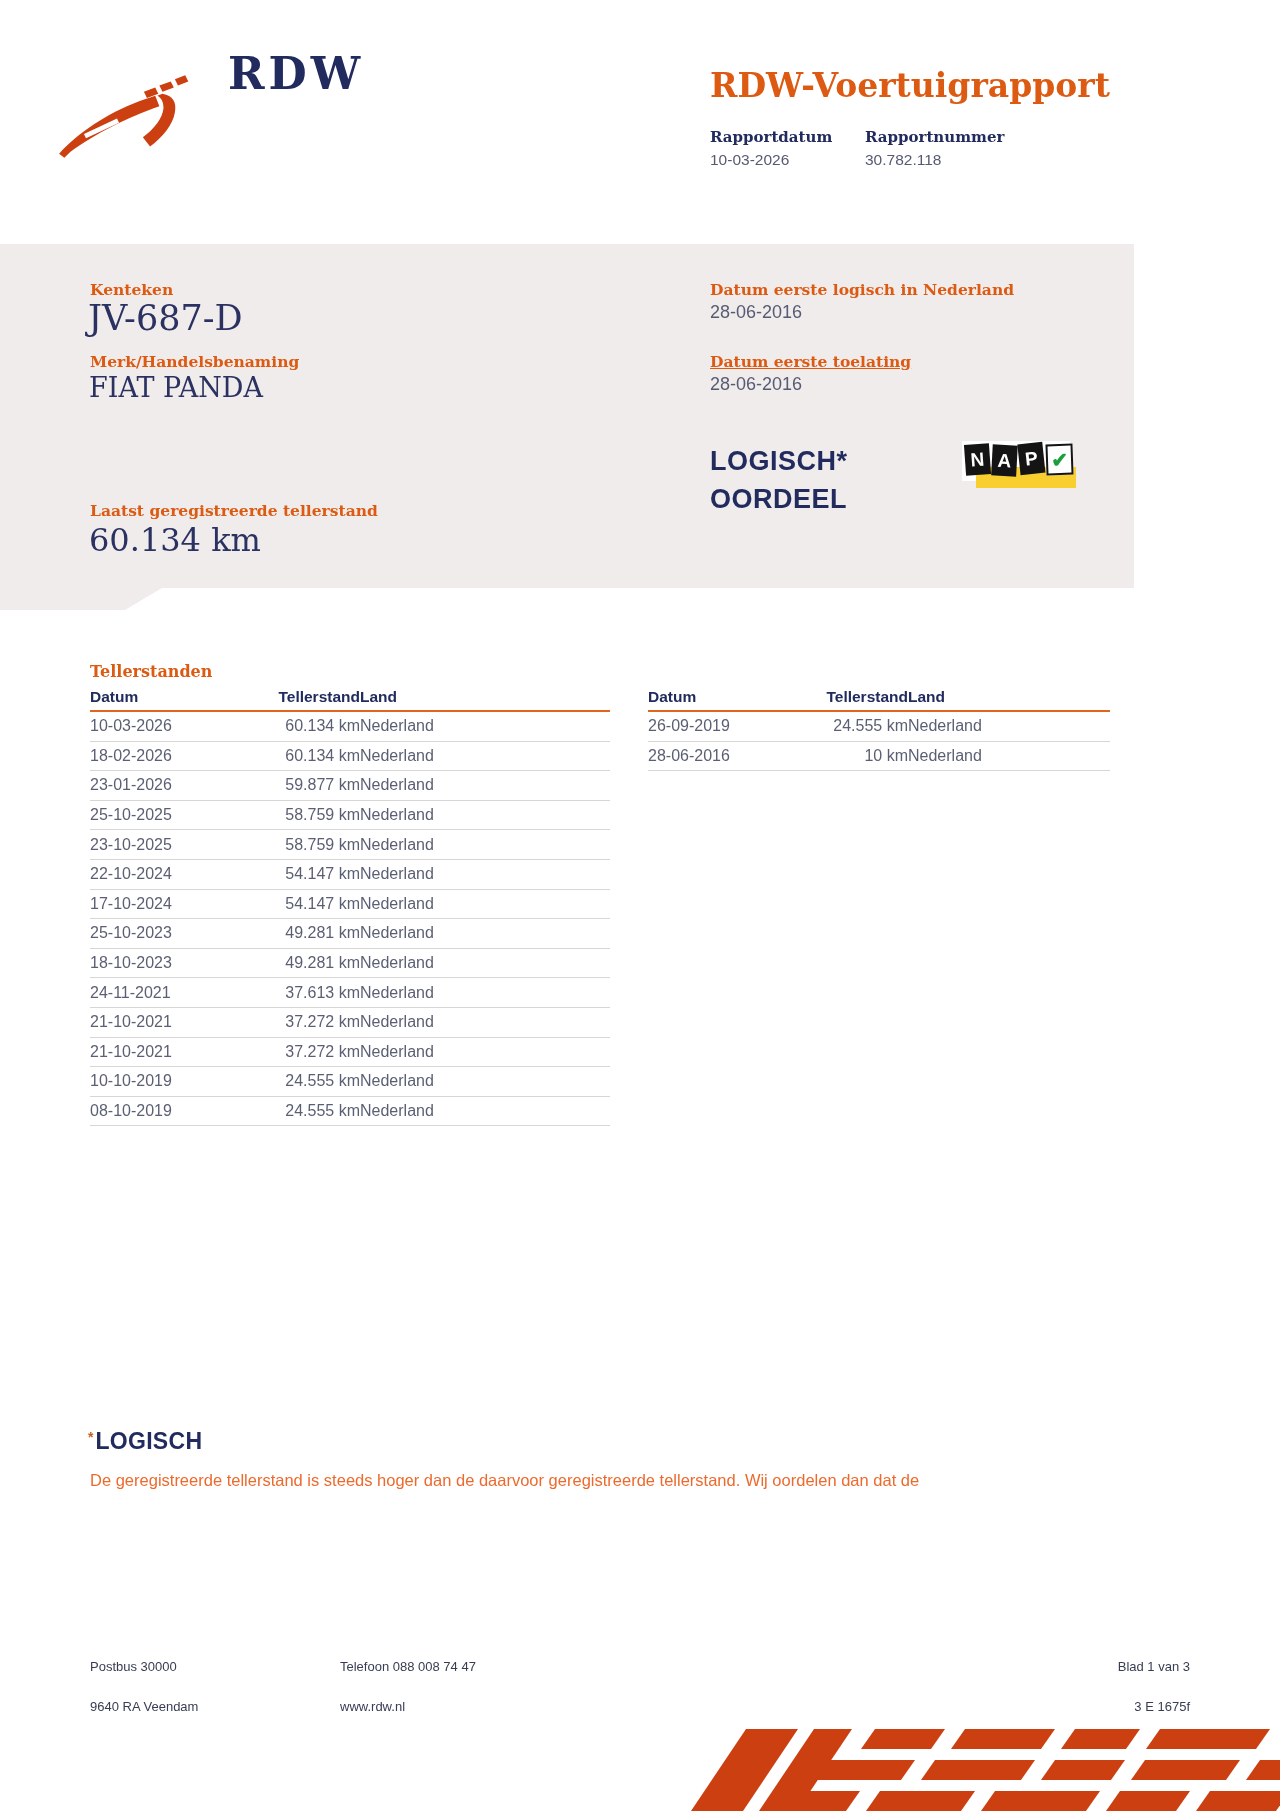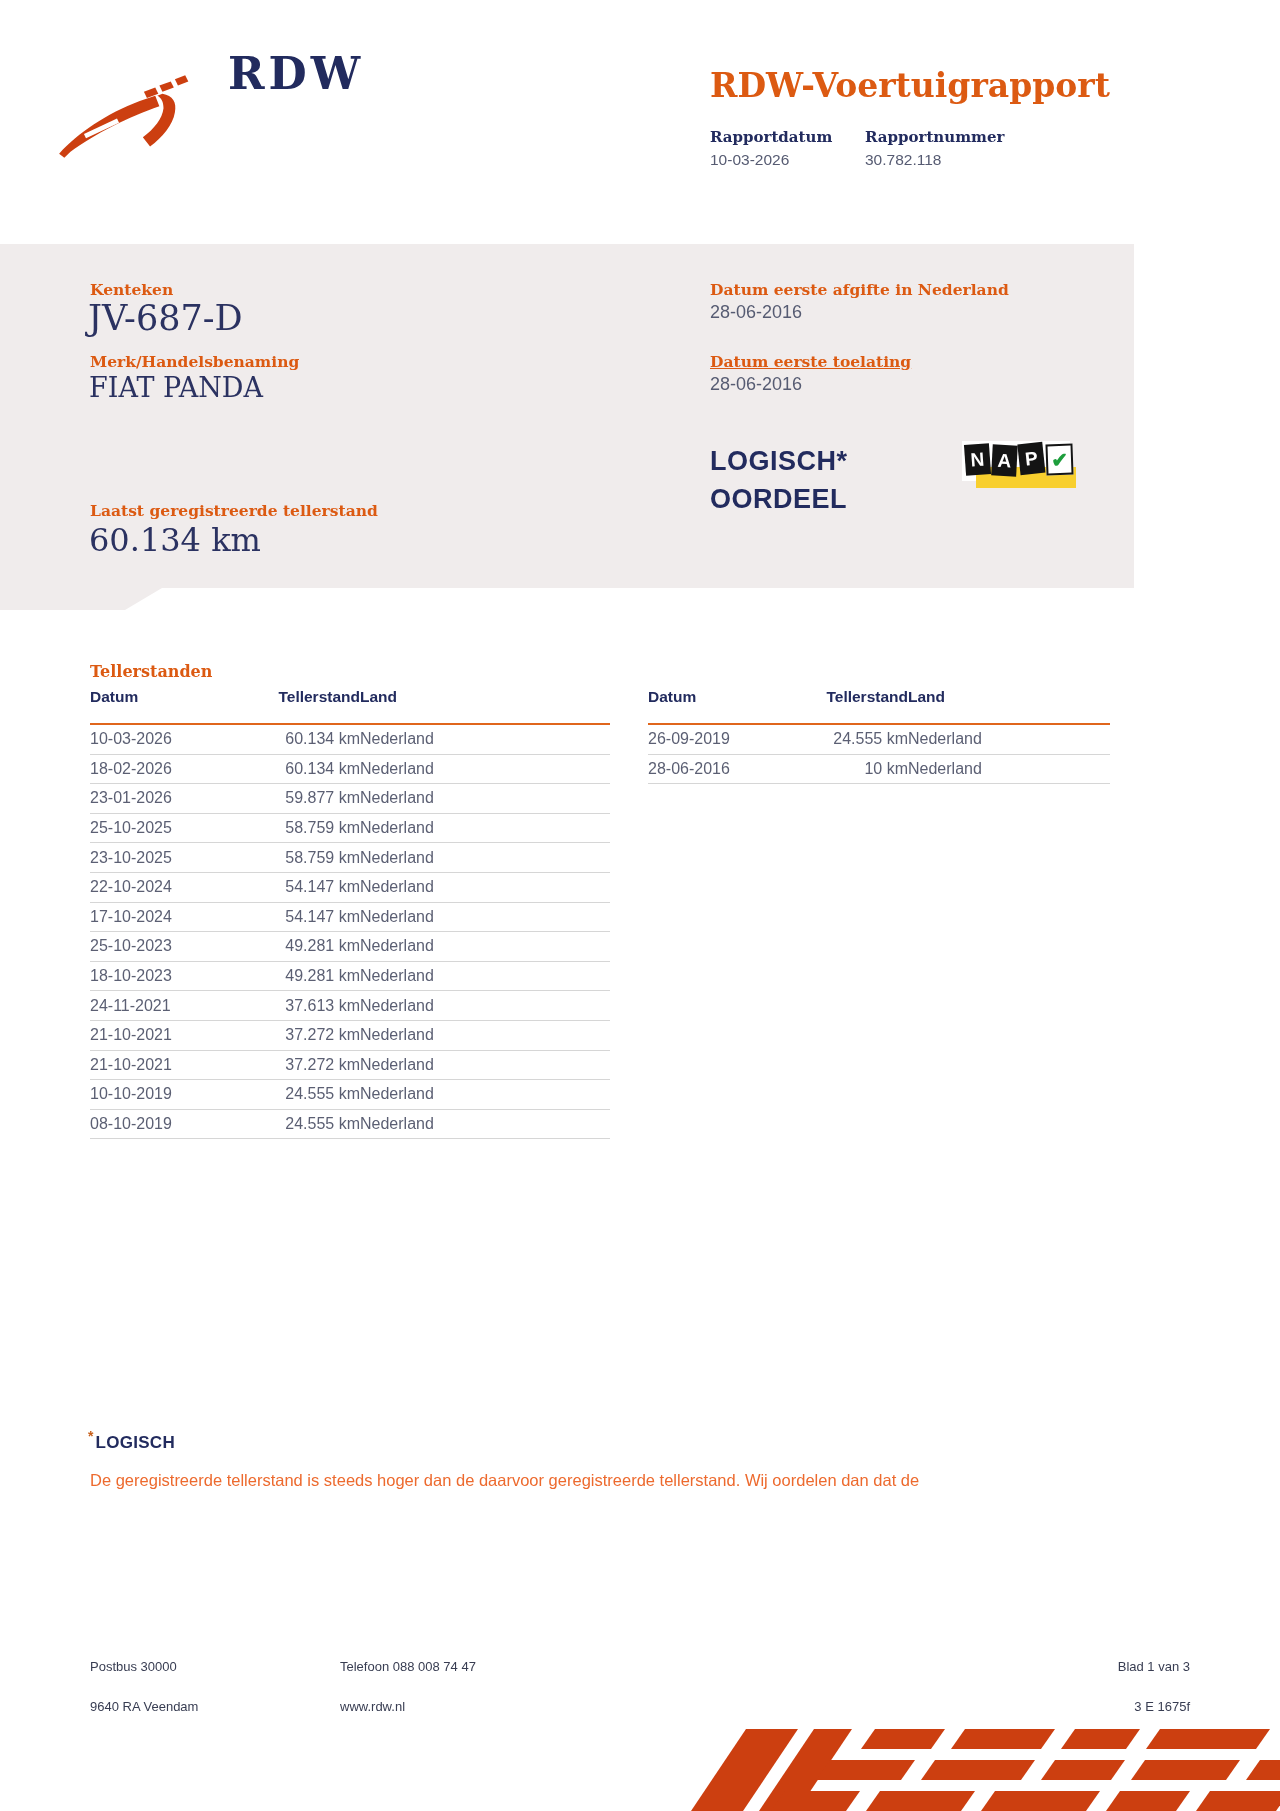--- a/index.html
+++ b/index.html
@@ -92,40 +92,40 @@
     position:absolute; left:90px; top:662px;
     font-family:"DejaVu Serif", serif; font-weight:bold;
     font-size:16px; color:#dc5a12;
   }
   .ttable { position:absolute; top:688px; }
   .ttable-left  { left:90px;  width:520px; }
   .ttable-right { left:648px; width:462px; }
   .thead {
     display:flex; align-items:flex-end;
     font-weight:bold; font-size:15.5px; color:#222b5e;
-    padding-bottom:17px; border-bottom:2px solid #e0661c;
+    padding-bottom:4px; border-bottom:2px solid #e0661c;
   }
   .trow {
     display:flex; align-items:center; height:29.6px;
     border-bottom:1px solid #d6d6d6;
     font-size:16px; color:#5b5f73;
   }
   .ttable-left  .c-datum { width:173px; }
   .ttable-left  .c-tell  { width:97px;  text-align:right; }
   .ttable-right .c-datum { width:152px; }
   .ttable-right .c-tell  { width:108px; text-align:right; }
   .c-land { flex:1; text-align:left; }
 
   
   .note-head { position:absolute; left:88px; top:1428px; }
   .note-ast {
     font-size:14px; font-weight:bold; color:#c8601c;
     vertical-align:7px; margin-right:2px;
   }
-  .note-title { font-weight:bold; font-size:17px; color:#222b5e; letter-spacing:0.3px; }
+  .note-title { font-weight:bold; font-size:23px; color:#222b5e; letter-spacing:0.3px; }
   .note-body {
     position:absolute; left:90px; top:1462px; width:900px;
     font-size:16.5px; line-height:36px; color:#ed6a2e;
   }
 
   
   .footer-item { position:absolute; font-size:13px; color:#383d52; }
   .f-postbus { left:90px;  top:1659px; }
   .f-plaats  { left:90px;  top:1699px; }
   .f-telefoon{ left:340px; top:1659px; }
@@ -158,21 +158,21 @@
 <section class="panel">
   <div class="olabel lbl-kenteken">Kenteken</div>
   <div class="bigval val-kenteken">JV-687-D</div>
 
   <div class="olabel lbl-merk">Merk/Handelsbenaming</div>
   <div class="bigval val-merk">FIAT PANDA</div>
 
   <div class="olabel lbl-teller">Laatst geregistreerde tellerstand</div>
   <div class="bigval val-teller">60.134 km</div>
 
-  <div class="olabel lbl-afgifte">Datum eerste afgifte in Nederland</div>
+  <div class="olabel lbl-afgifte">Datum eerste logisch in Nederland</div>
   <div class="grayval val-afgifte">28-06-2016</div>
 
   <div class="olabel lbl-toelating">Datum eerste toelating</div>
   <div class="grayval val-toelating">28-06-2016</div>
 
   <div class="oordeel">
     <div>LOGISCH*</div>
     <div>OORDEEL</div>
   </div>
 

